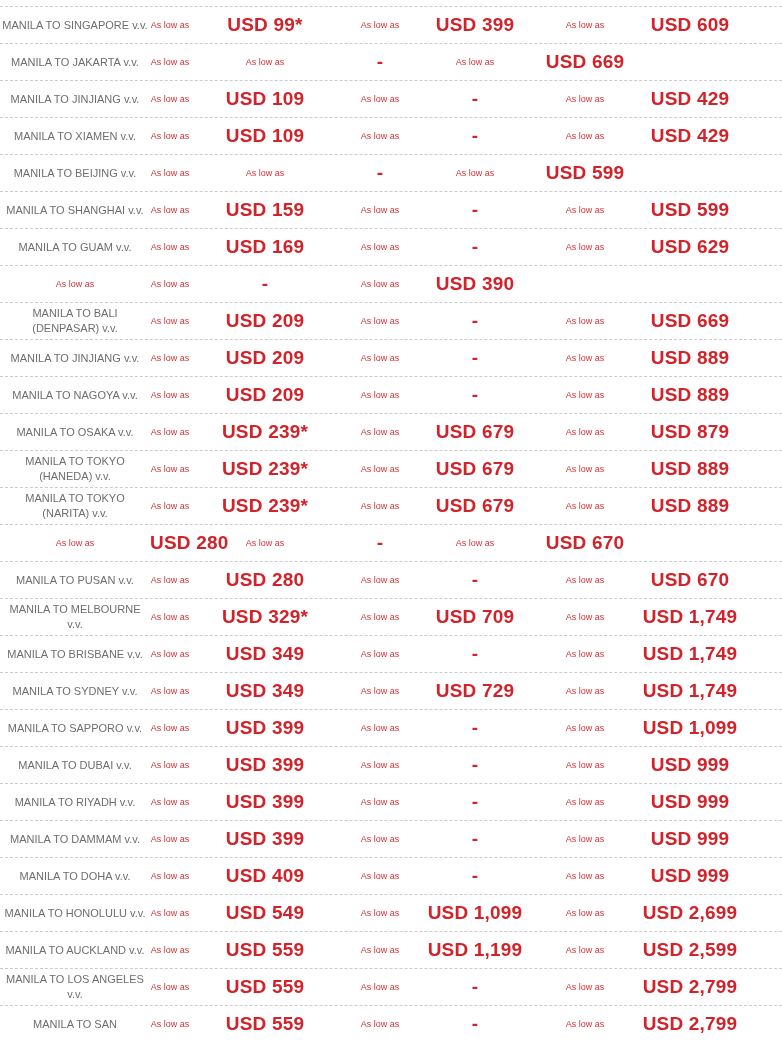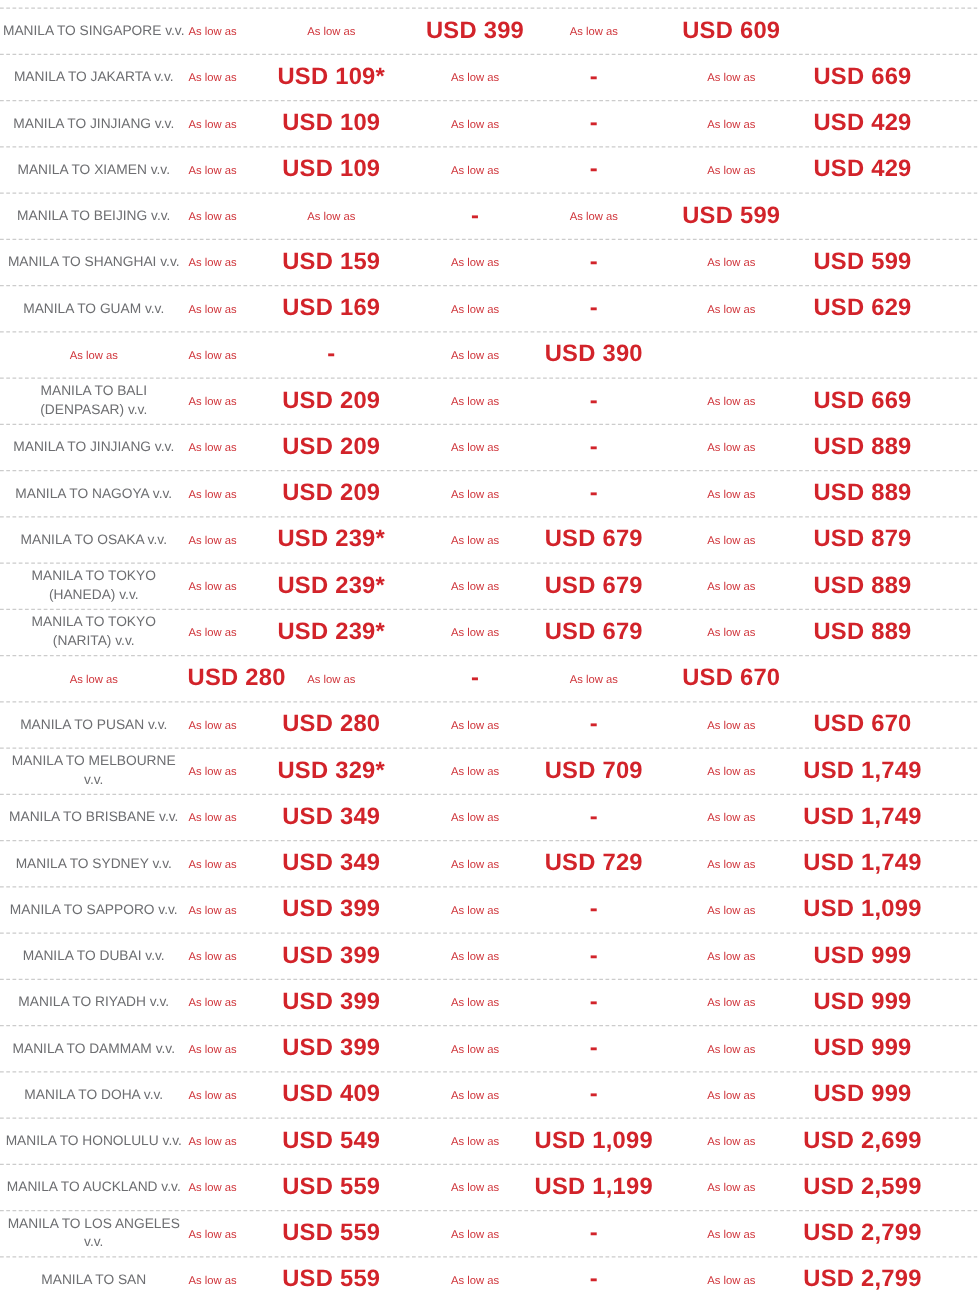--- a/index.html
+++ b/index.html
@@ -43,30 +43,30 @@
     white-space: nowrap;
   }
 </style>
 </head>
 <body>
 
 <div class="fare-table">
   <div class="fare-row">
     <div class="cell route">MANILA TO SINGAPORE v.v.</div>
     <div class="cell alas">As low as</div>
+    <div class="cell price">USD 99*</div>
     <div class="cell alas">As low as</div>
     <div class="cell price">USD 399</div>
     <div class="cell alas">As low as</div>
     <div class="cell price">USD 609</div>
   </div>
 
   <div class="fare-row">
     <div class="cell route">MANILA TO JAKARTA v.v.</div>
     <div class="cell alas">As low as</div>
-    <div class="cell price">USD 109*</div>
     <div class="cell alas">As low as</div>
     <div class="cell price">-</div>
     <div class="cell alas">As low as</div>
     <div class="cell price">USD 669</div>
   </div>
 
   <div class="fare-row">
     <div class="cell route">MANILA TO JINJIANG v.v.</div>
     <div class="cell alas">As low as</div>
     <div class="cell price">USD 109</div>

